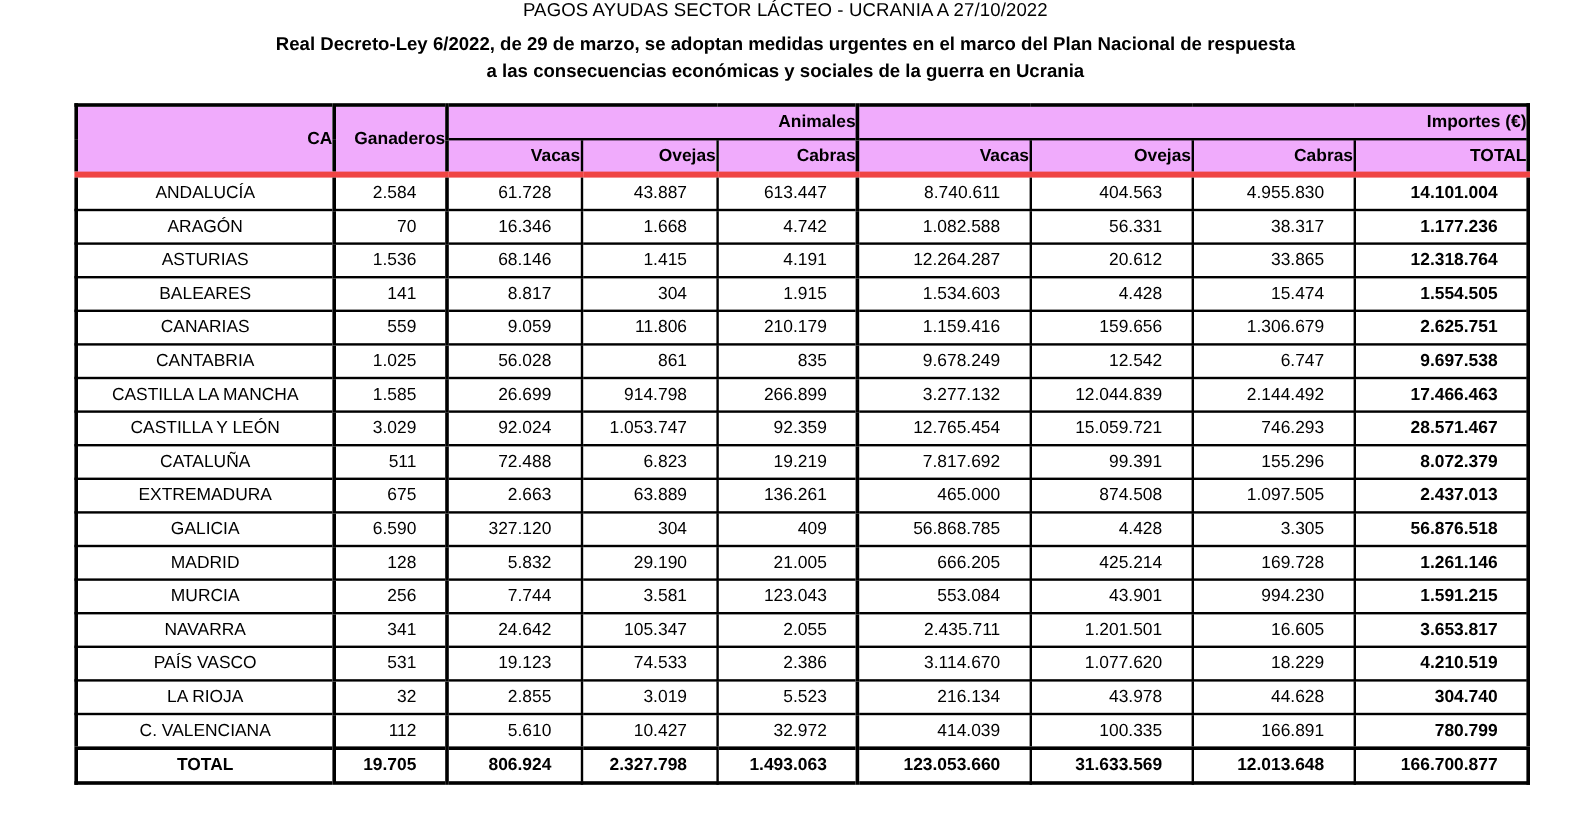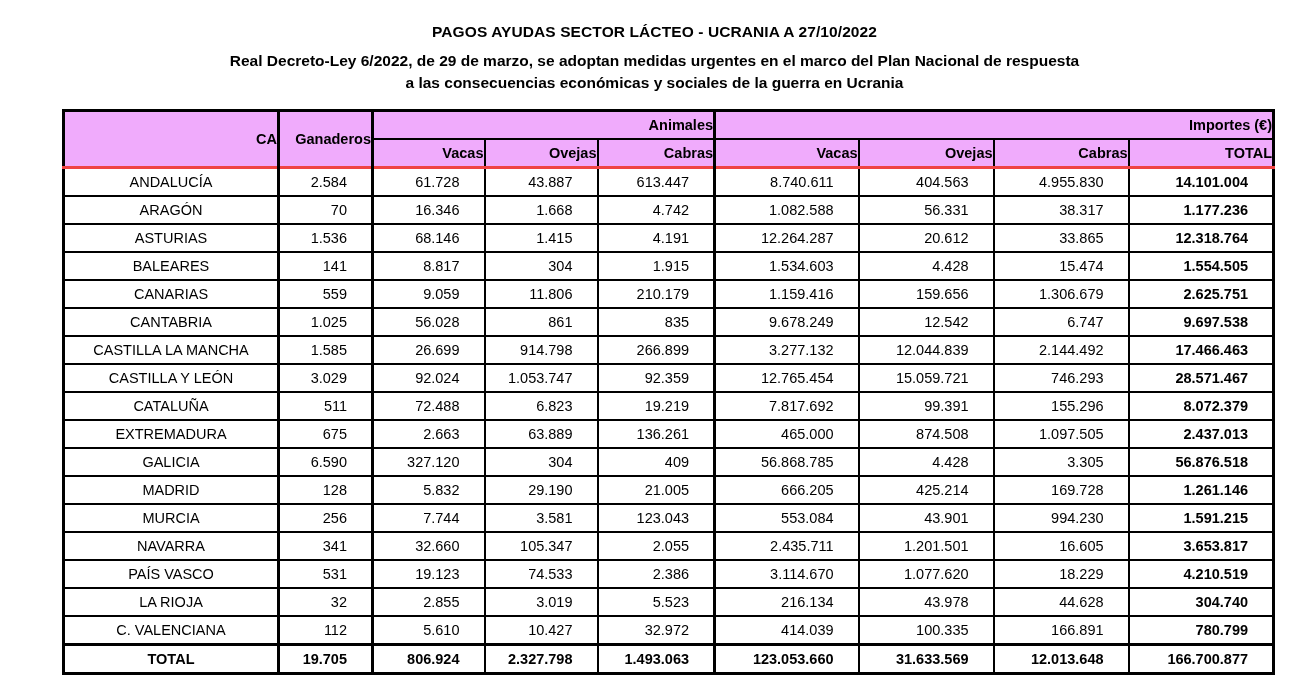--- a/index.html
+++ b/index.html
@@ -10,23 +10,22 @@
     font-family: "Liberation Sans", sans-serif;
   }
   .page {
     width: 1309px;
     height: 691px;
     background: #ffffff;
     overflow: hidden;
   }
   .doc-title {
     text-align: center;
-    font-weight: bold;
+    font-weight: normal;
     font-size: 15.5px;
-    padding-top: 23px;
     letter-spacing: 0.1px;
   }
   .doc-subtitle {
     text-align: center;
     font-size: 15.5px;
     line-height: 22px;
     margin-top: 9px;
     font-weight: bold;
   }
   table.data-table {
@@ -44,21 +43,21 @@
     white-space: nowrap;
     overflow: hidden;
     vertical-align: middle;
   }
   .data-table thead th {
     background: #f0abfc;
     font-weight: bold;
     text-align: right;
   }
   .sep-left { border-left-width: 3px !important; }
-  tbody tr:first-child td { border-top: 3px solid #ef4444; }
+  tbody tr:first-child td { border-top: 5px solid #ef4444; }
   td.ca-cell { text-align: center; }
   td.num-cell { text-align: right; padding-right: 24px; }
   td.total-col { font-weight: bold; }
   tr.total-row td { border-top: 3px solid #000000; font-weight: bold; }
 </style>
 </head>
 <body>
 
 <div class="page">
   <div class="doc-title">PAGOS AYUDAS SECTOR LÁCTEO - UCRANIA A 27/10/2022</div>
@@ -236,21 +235,21 @@
           <td class="num-cell">3.581</td>
           <td class="num-cell">123.043</td>
           <td class="num-cell sep-left">553.084</td>
           <td class="num-cell">43.901</td>
           <td class="num-cell">994.230</td>
           <td class="num-cell total-col">1.591.215</td>
         </tr>
         <tr>
           <td class="ca-cell">NAVARRA</td>
           <td class="num-cell sep-left">341</td>
-          <td class="num-cell sep-left">32.660</td>
+          <td class="num-cell sep-left">24.642</td>
           <td class="num-cell">105.347</td>
           <td class="num-cell">2.055</td>
           <td class="num-cell sep-left">2.435.711</td>
           <td class="num-cell">1.201.501</td>
           <td class="num-cell">16.605</td>
           <td class="num-cell total-col">3.653.817</td>
         </tr>
         <tr>
           <td class="ca-cell">PAÍS VASCO</td>
           <td class="num-cell sep-left">531</td>

